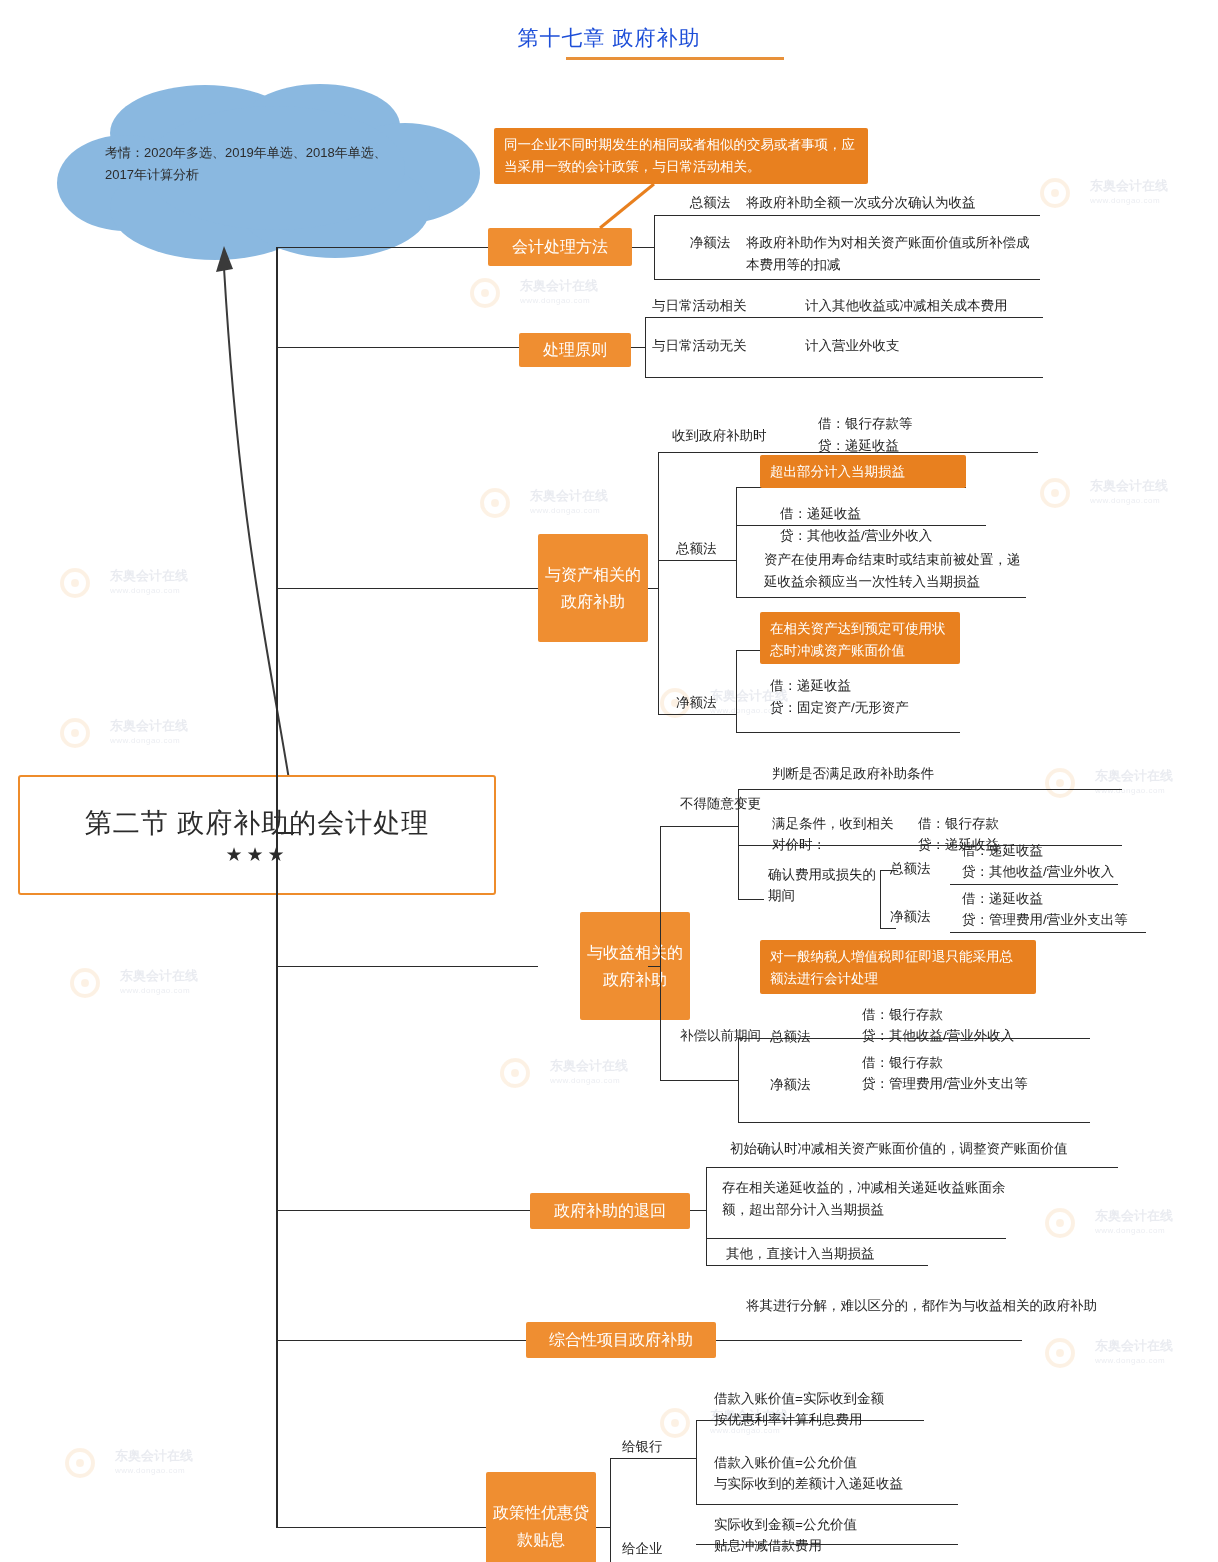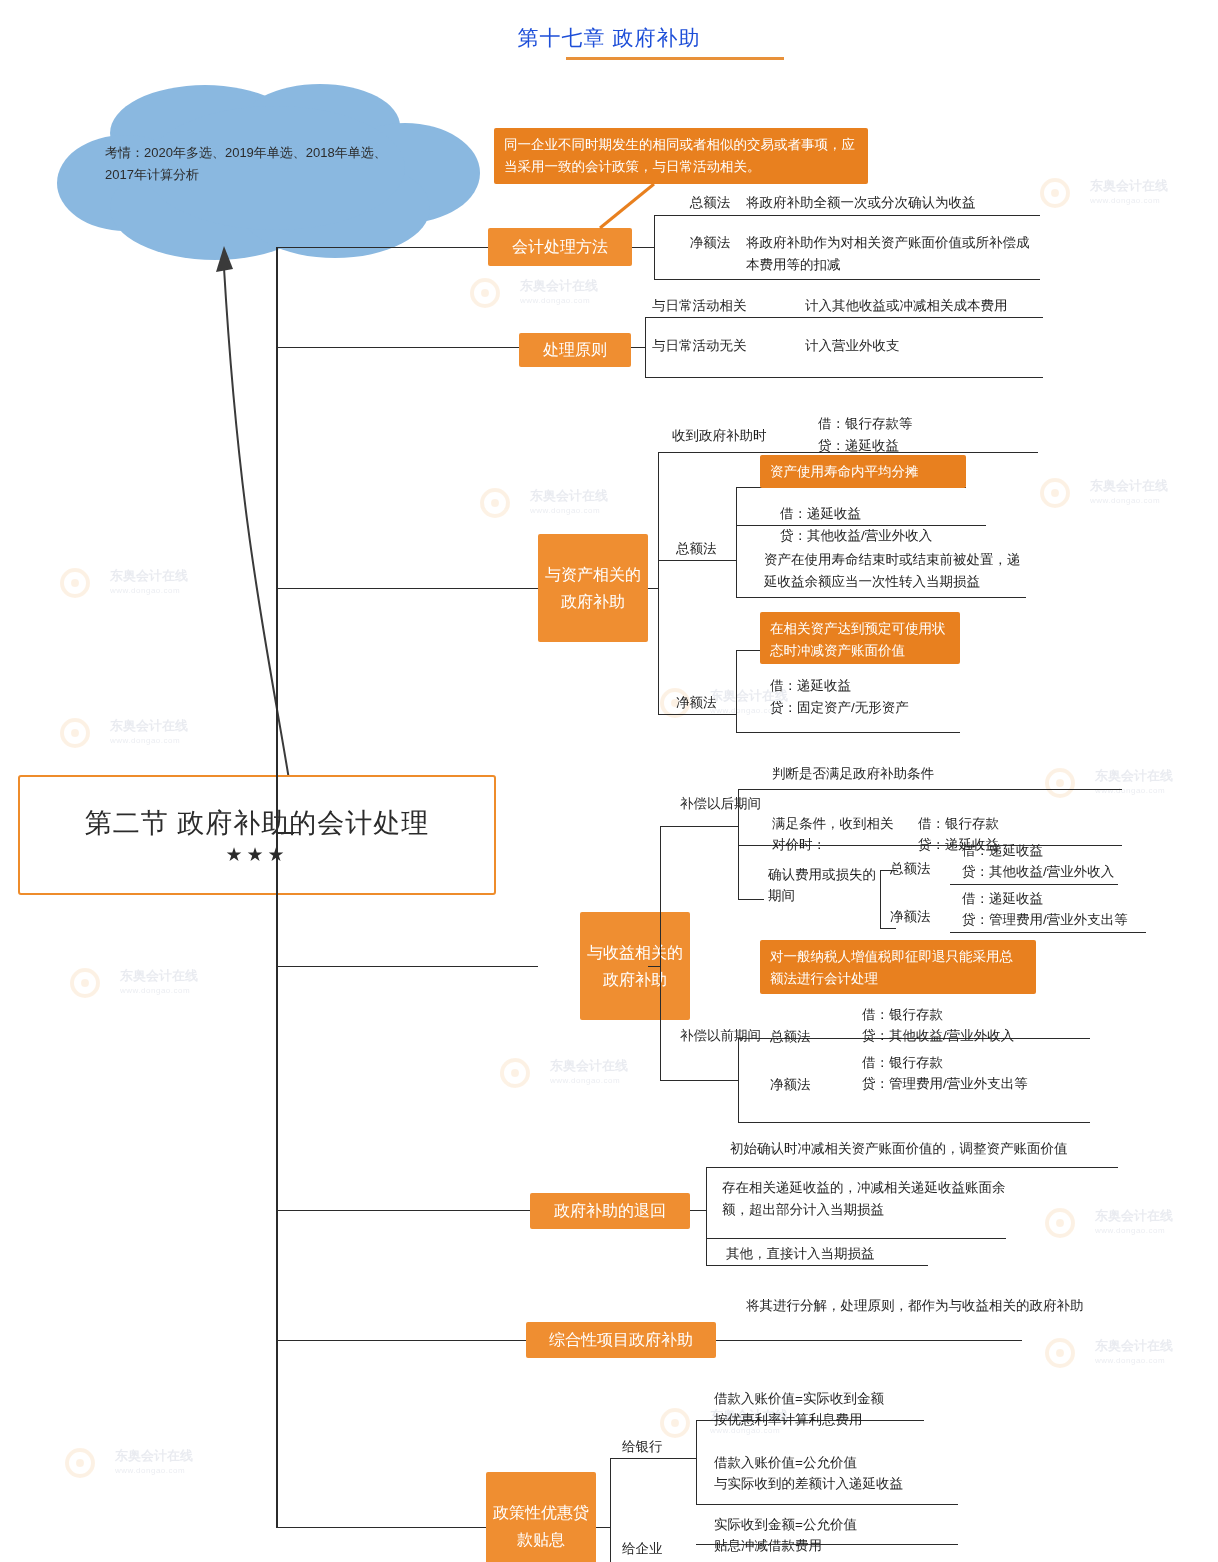--- a/index.html
+++ b/index.html
@@ -197,21 +197,21 @@
 <div class="abs ln ln-h" style="left:658px;top:452px;width:380px;"></div>
 <div class="abs lbl" style="left:672px;top:425px;width:120px;text-align:left;">收到政府补助时</div>
 <div class="abs leaf" style="left:818px;top:413px;white-space:pre-line;">借：银行存款等
 贷：递延收益</div>
 
 <div class="abs ln ln-h" style="left:658px;top:560px;width:78px;"></div>
 <div class="abs lbl" style="left:676px;top:538px;width:70px;text-align:left;">总额法</div>
 <div class="abs ln ln-v" style="left:736px;top:487px;height:110px;"></div>
 
 <div class="abs ln ln-h" style="left:736px;top:487px;width:230px;"></div>
-<div class="abs callout" style="left:760px;top:455px;width:206px;height:33px;display:flex;align-items:center;">资产使用寿命内平均分摊</div>
+<div class="abs callout" style="left:760px;top:455px;width:206px;height:33px;display:flex;align-items:center;">超出部分计入当期损益</div>
 
 <div class="abs ln ln-h" style="left:736px;top:525px;width:250px;"></div>
 <div class="abs leaf" style="left:780px;top:503px;white-space:pre-line;">借：递延收益
 贷：其他收益/营业外收入</div>
 
 <div class="abs ln ln-h" style="left:736px;top:597px;width:290px;"></div>
 <div class="abs leaf wrap" style="left:764px;top:549px;width:258px;">资产在使用寿命结束时或结束前被处置，递延收益余额应当一次性转入当期损益</div>
 
 <div class="abs ln ln-h" style="left:658px;top:714px;width:78px;"></div>
 <div class="abs lbl" style="left:676px;top:692px;width:70px;text-align:left;">净额法</div>
@@ -226,21 +226,21 @@
 
 <div class="abs ln ln-h" style="left:276px;top:966px;width:262px;"></div>
 <div class="abs lv1" style="left:538px;top:912px;width:110px;height:108px;flex-direction:column;line-height:27px;margin-left:42px;">
   <span>与收益相关的政府补助</span>
 </div>
 
 <div class="abs ln ln-h" style="left:648px;top:966px;width:12px;"></div>
 <div class="abs ln ln-v" style="left:660px;top:826px;height:254px;"></div>
 
 <div class="abs ln ln-h" style="left:660px;top:826px;width:78px;"></div>
-<div class="abs lbl" style="left:680px;top:793px;width:110px;text-align:left;line-height:21px;">补偿以后期间</div>
+<div class="abs lbl" style="left:680px;top:793px;width:110px;text-align:left;line-height:21px;">不得随意变更</div>
 <div class="abs ln ln-v" style="left:738px;top:789px;height:110px;"></div>
 
 <div class="abs ln ln-h" style="left:738px;top:789px;width:384px;"></div>
 <div class="abs leaf" style="left:772px;top:763px;">判断是否满足政府补助条件</div>
 
 <div class="abs ln ln-h" style="left:738px;top:845px;width:384px;"></div>
 <div class="abs leaf wrap" style="left:772px;top:813px;width:130px;line-height:21px;">满足条件，收到相关对价时：</div>
 <div class="abs leaf" style="left:918px;top:813px;white-space:pre-line;line-height:21px;">借：银行存款
 贷：递延收益</div>
 
@@ -287,21 +287,21 @@
 
 <div class="abs ln ln-h" style="left:706px;top:1238px;width:300px;"></div>
 <div class="abs leaf wrap" style="left:722px;top:1177px;width:286px;">存在相关递延收益的，冲减相关递延收益账面余额，超出部分计入当期损益</div>
 
 <div class="abs ln ln-h" style="left:706px;top:1265px;width:222px;"></div>
 <div class="abs leaf" style="left:726px;top:1243px;">其他，直接计入当期损益</div>
 
 <div class="abs ln ln-h" style="left:276px;top:1340px;width:250px;"></div>
 <div class="abs lv1" style="left:526px;top:1322px;width:190px;height:36px;">综合性项目政府补助</div>
 <div class="abs ln ln-h" style="left:716px;top:1340px;width:306px;"></div>
-<div class="abs leaf" style="left:746px;top:1295px;white-space:pre-line;"><span>将其进行分解，处理原则，都作为与收益相关的政府补助</span></div>
+<div class="abs leaf" style="left:746px;top:1295px;white-space:pre-line;"><span>将其进行分解，难以区分的，都作为与收益相关的政府补助</span></div>
 
 <div class="abs ln ln-h" style="left:276px;top:1527px;width:210px;"></div>
 <div class="abs lv1" style="left:486px;top:1472px;width:110px;height:108px;flex-direction:column;line-height:27px;">
   <span>政策性优惠贷款贴息</span>
 </div>
 
 <div class="abs ln ln-h" style="left:596px;top:1527px;width:14px;"></div>
 <div class="abs ln ln-v" style="left:610px;top:1458px;height:110px;"></div>
 
 <div class="abs ln ln-h" style="left:610px;top:1458px;width:86px;"></div>

